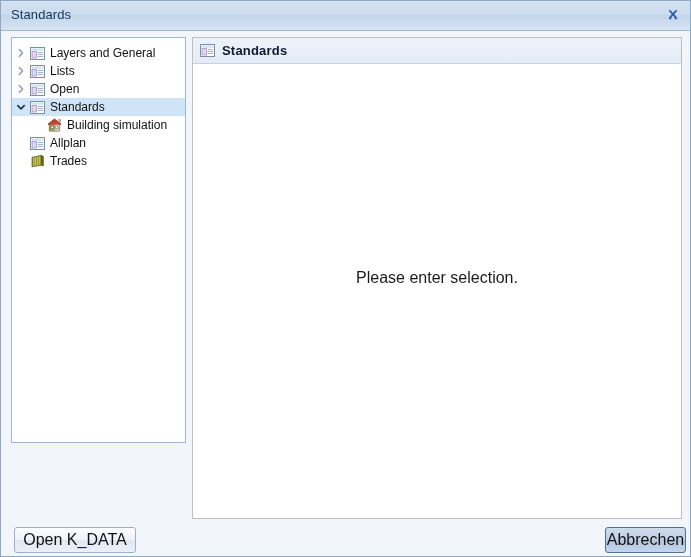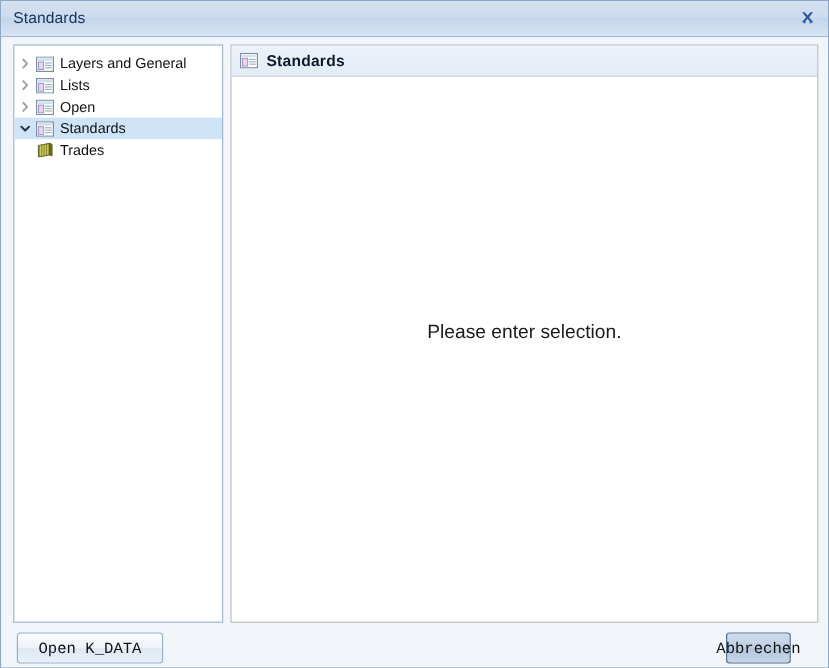--- a/index.html
+++ b/index.html
@@ -63,21 +63,21 @@
     height: 527px;
     background: #f2f6fb;
   }
 
   
   #tree-panel {
     position: absolute;
     left: 10px;
     top: 6px;
     width: 175px;
-    height: 482px;
+    height: 406px;
     background: #ffffff;
     border: 1px solid #9eb6d0;
     box-sizing: border-box;
     overflow: hidden;
   }
   .tree-row {
     position: relative;
     height: 18px;
     display: flex;
     align-items: center;
@@ -162,43 +162,43 @@
   }
 
   
   .btn {
     position: absolute;
     height: 26px;
     box-sizing: border-box;
     border: 1px solid #9ab0c7;
     border-radius: 3px;
     background: linear-gradient(to bottom, #fbfdfe 0%, #eef3f9 48%, #dfe8f2 52%, #e9f0f8 100%);
-    font-family: Liberation Mono, monospace;
-    font-size: 13px;
+    font-family: Liberation Sans, sans-serif;
+    font-size: 16px;
     color: #111111;
     display: flex;
     align-items: center;
     justify-content: center;
     cursor: pointer;
     white-space: nowrap;
   }
   #btn-open-kdata {
     left: 13px;
     top: 496px;
     width: 122px;
   }
   #btn-ok {
     left: 524px;
     top: 496px;
     width: 75px;
   }
   #btn-cancel {
     left: 604px;
     top: 496px;
-    width: 54px;
+    width: 81px;
     border: 1px solid #4f6f94;
     background: linear-gradient(to bottom, #cfdcec 0%, #bfd0e4 48%, #b2c6dd 52%, #c6d6e9 100%);
   }
 </style>
 </head>
 <body>
 
 <div id="window">
 
   <div id="titlebar">
@@ -292,21 +292,49 @@
             <rect x="1.5" y="1.5" width="12" height="2.2" fill="#cfe0f0"></rect>
             <rect x="2" y="4.6" width="4.4" height="6.4" fill="#e2d7ef" stroke="#9b86bd" stroke-width="0.7"></rect>
             <rect x="7.6" y="5" width="5.6" height="1" fill="#9fb4c9"></rect>
             <rect x="7.6" y="7" width="5.6" height="1" fill="#9fb4c9"></rect>
             <rect x="7.6" y="9" width="5.6" height="1" fill="#9fb4c9"></rect>
           </svg>
         </span>
         <span class="tree-label">Standards</span>
       </div>
 
-
+      <div class="tree-row indent-child">
+        <span class="twisty"></span>
+        <span class="tree-icon">
+          <svg width="15" height="14" viewBox="0 0 15 14">
+            <path d="M7.5 1 L14 6.2 L12.6 6.2 L12.6 13 L2.4 13 L2.4 6.2 L1 6.2 Z" fill="#d23c2a" stroke="#7a2114" stroke-width="0.8" stroke-linejoin="round"></path>
+            <path d="M2.4 6.6 L7.5 6.6 L7.5 13 L2.4 13 Z" fill="#8fa55f"></path>
+            <path d="M7.5 6.6 L12.6 6.6 L12.6 13 L7.5 13 Z" fill="#c7cdbb"></path>
+            <rect x="4" y="8" width="2.4" height="2.6" fill="#f2f4e6" stroke="#5d6b3c" stroke-width="0.6"></rect>
+            <rect x="8.6" y="8" width="2.4" height="2.6" fill="#eef0ea" stroke="#7d8378" stroke-width="0.6"></rect>
+            <path d="M11.6 1.6 L13.4 1.6 L13.4 4.2 L11.6 2.7 Z" fill="#c4c9b8" stroke="#6f7466" stroke-width="0.6"></path>
+          </svg>
+        </span>
+        <span class="tree-label">Building simulation</span>
+      </div>
+
+      <div class="tree-row">
+        <span class="twisty"></span>
+        <span class="tree-icon">
+          <svg width="15" height="13" viewBox="0 0 15 13">
+            <rect x="0.5" y="0.5" width="14" height="12" fill="#ffffff" stroke="#7d8fa6"></rect>
+            <rect x="1.5" y="1.5" width="12" height="2.2" fill="#cfe0f0"></rect>
+            <rect x="2" y="4.6" width="4.4" height="6.4" fill="#e2d7ef" stroke="#9b86bd" stroke-width="0.7"></rect>
+            <rect x="7.6" y="5" width="5.6" height="1" fill="#9fb4c9"></rect>
+            <rect x="7.6" y="7" width="5.6" height="1" fill="#9fb4c9"></rect>
+            <rect x="7.6" y="9" width="5.6" height="1" fill="#9fb4c9"></rect>
+          </svg>
+        </span>
+        <span class="tree-label">Allplan</span>
+      </div>
 
       <div class="tree-row">
         <span class="twisty"></span>
         <span class="tree-icon">
           <svg width="15" height="14" viewBox="0 0 15 14">
             <path d="M2 3.2 L11.4 1.4 L11.4 11.2 L2 12.8 Z" fill="#8a8a28" stroke="#56561a" stroke-width="0.7"></path>
             <path d="M11.4 1.4 L13.4 2.4 L13.4 11.9 L11.4 11.2 Z" fill="#6e6e20" stroke="#56561a" stroke-width="0.7"></path>
             <rect x="3.2" y="3.3" width="1.1" height="8.6" fill="#d6d67a" opacity="0.85"></rect>
             <rect x="5.2" y="3.0" width="1.1" height="8.6" fill="#d6d67a" opacity="0.85"></rect>
             <rect x="7.2" y="2.7" width="1.1" height="8.6" fill="#d6d67a" opacity="0.85"></rect>

